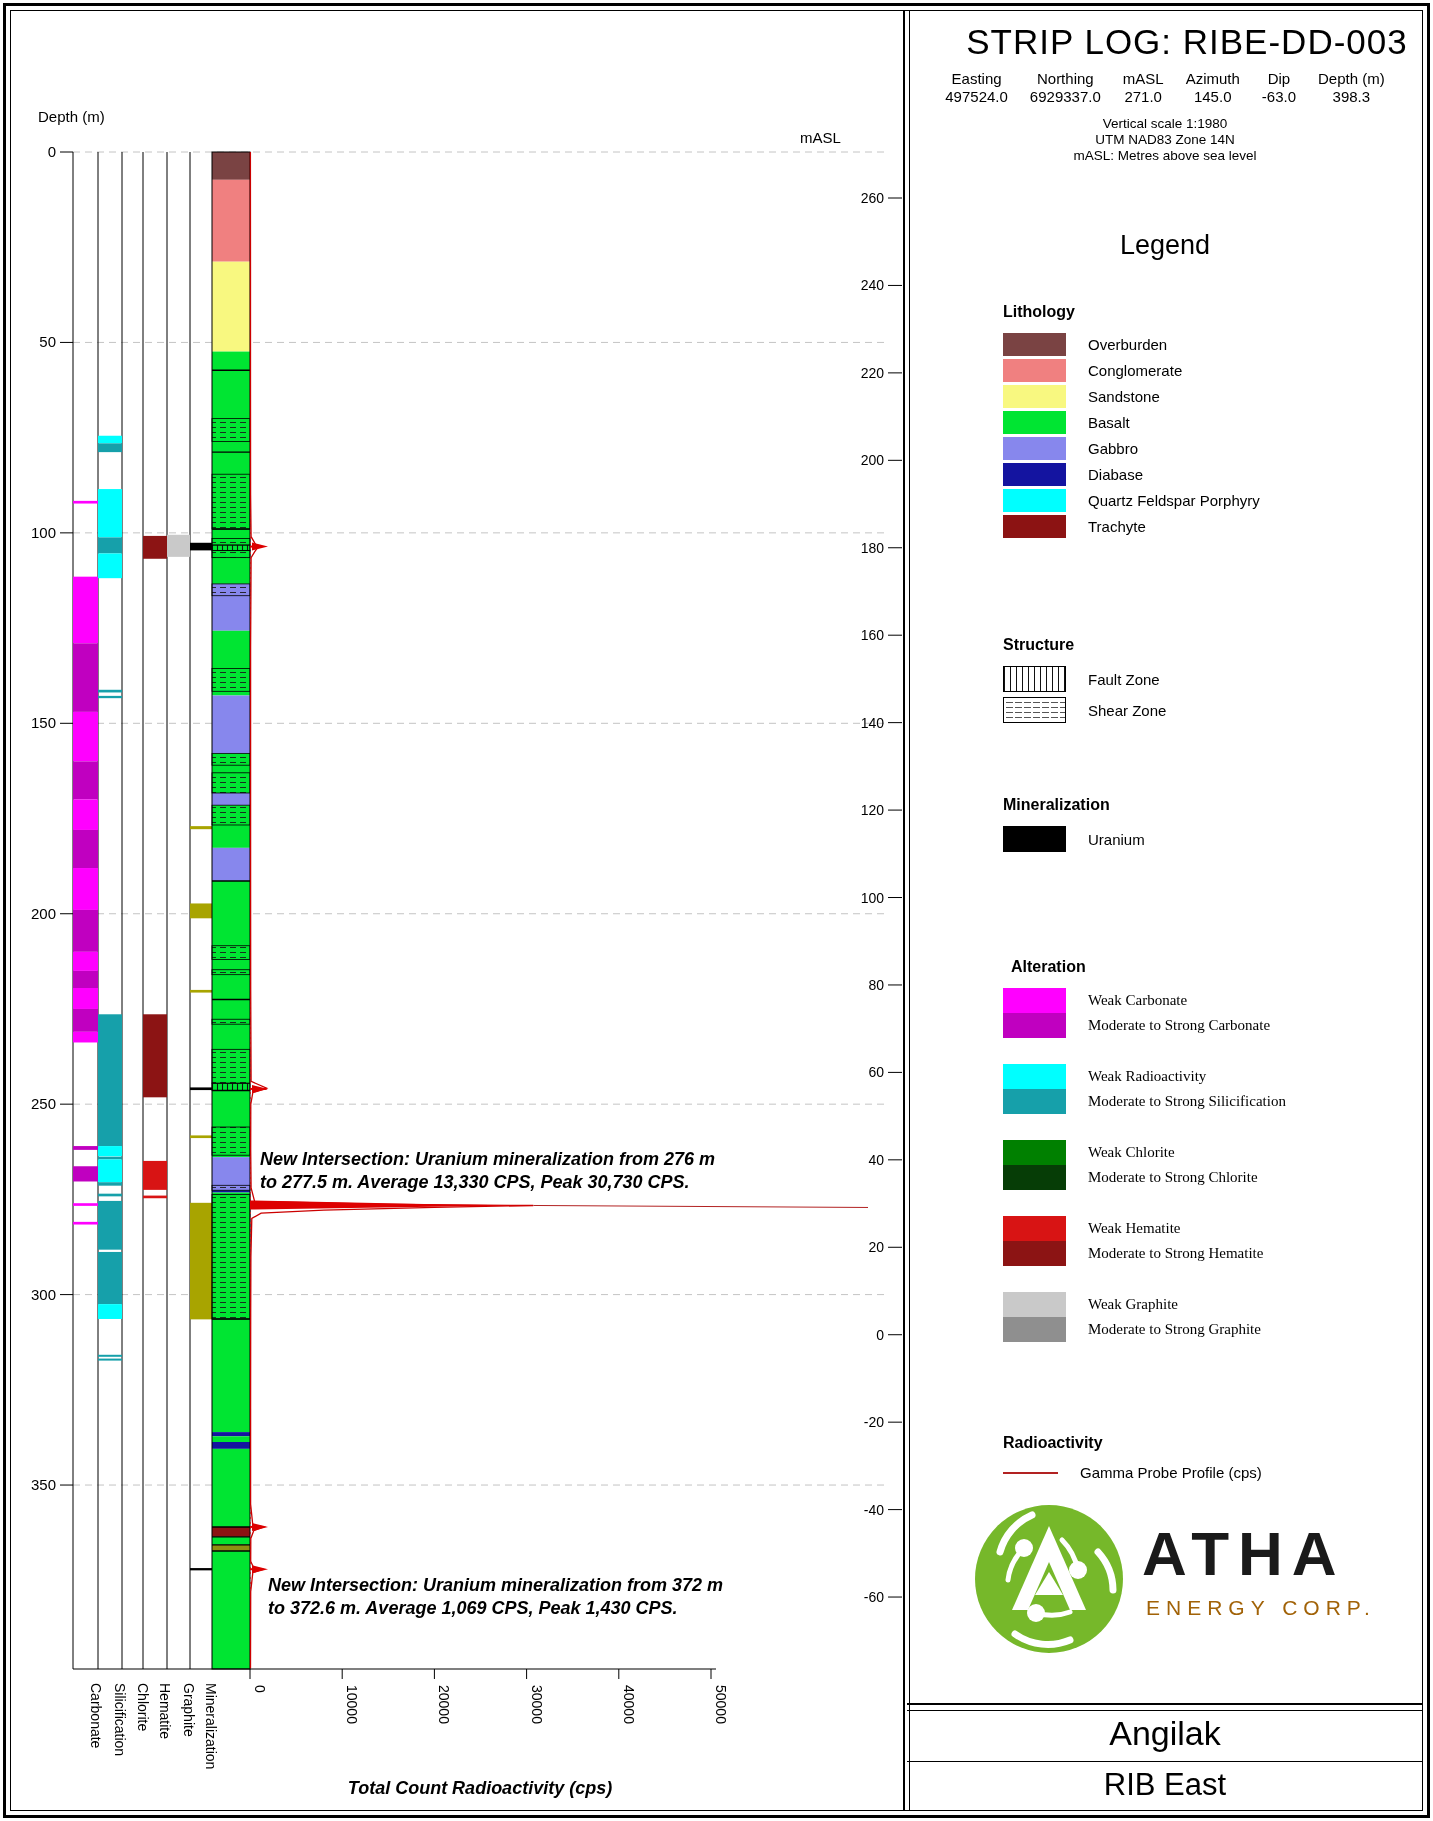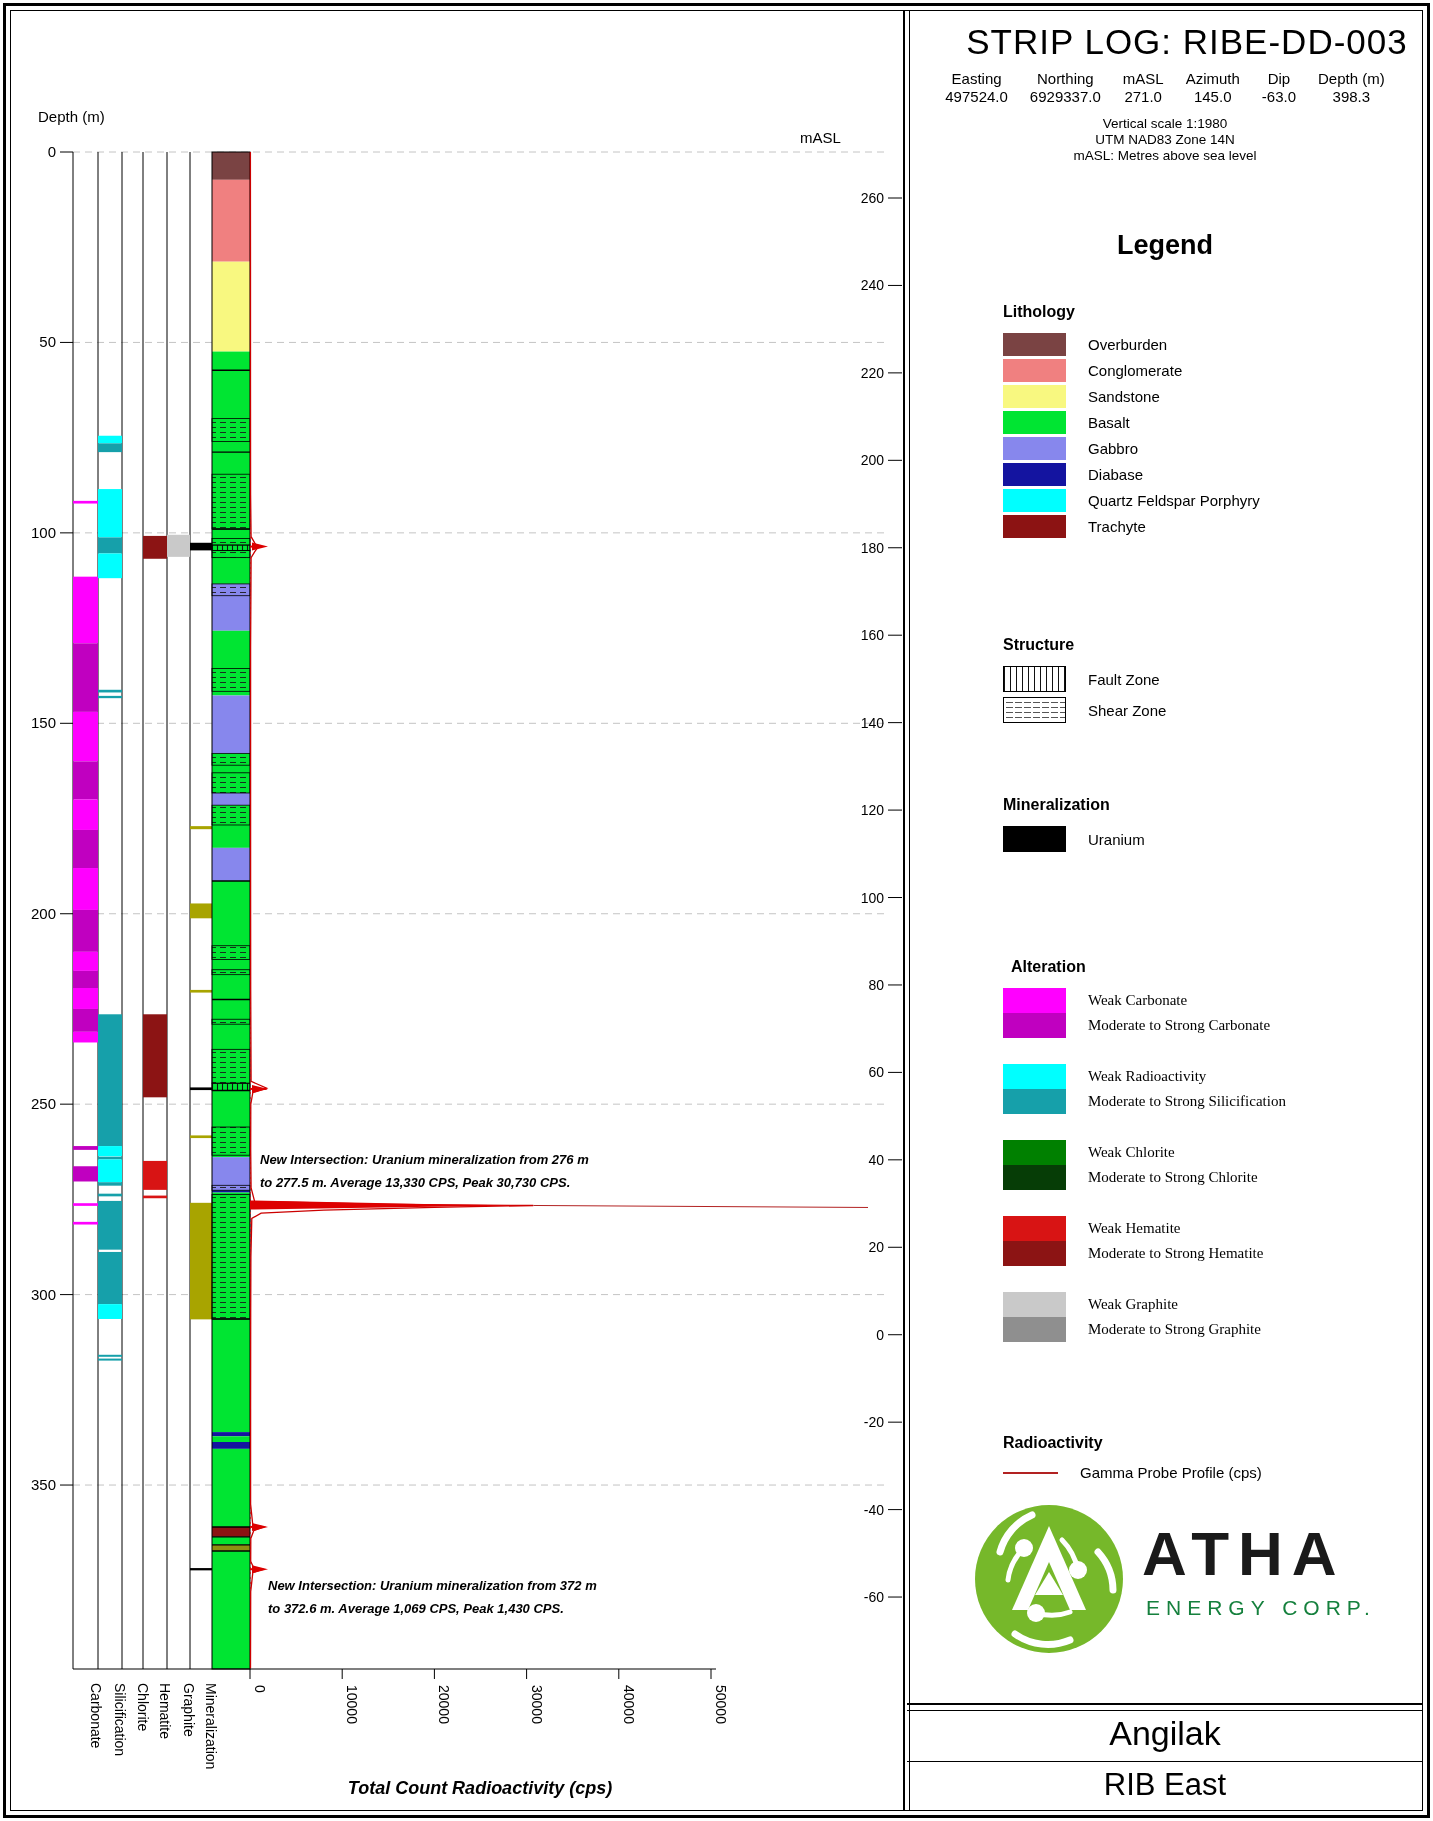--- a/index.html
+++ b/index.html
@@ -9,47 +9,47 @@
   .border-inner{position:absolute;left:10px;top:10px;right:10px;bottom:10px;border:1px solid #000;}
   .vdivider{position:absolute;left:903px;top:10px;width:4px;bottom:10px;
             border-left:2px solid #000;border-right:1px solid #000;}
   
   .titleblock{position:absolute;left:905px;top:22px;width:520px;text-align:center;}
   .tb-title{font-size:35px;letter-spacing:1px;padding-left:44px;}
   .tb-fields{display:flex;justify-content:center;gap:22px;margin-top:8px;}
   .tb-field{text-align:center;font-size:15px;line-height:18px;}
   .tb-notes{margin-top:10px;font-size:13.5px;line-height:16px;}
   .legend-title{position:absolute;left:905px;top:230px;width:520px;text-align:center;
-                font-size:27px;font-weight:bold;}
+                font-size:27px;font-weight:normal;}
   .leg-section{position:absolute;left:1003px;width:420px;}
   .leg-head{font-size:16px;font-weight:bold;margin-bottom:12px;}
   .leg-row{display:flex;align-items:center;margin-bottom:3px;}
   .leg-swatch{width:63px;height:23px;border:0;flex:none;}
   .leg-swatch.bordered{border:1px solid #000;height:24px;width:61px;}
   .leg-label{margin-left:22px;font-size:15px;white-space:nowrap;}
   .leg-group{margin-bottom:26px;font-family:Liberation Serif, serif;}
   .leg-group .leg-row{margin-bottom:0;}
   .pattern-fault{background:#fff;
     background-image:repeating-linear-gradient(90deg,#111 0 1px,transparent 1px 6px);}
   .pattern-shear{background:#fff;
     background-image:repeating-linear-gradient(90deg,#fff 0 2px,transparent 2px 9px),
                      repeating-linear-gradient(0deg,transparent 0 4px,#555 4px 5px);}
   .leg-line{width:55px;height:0;border-top:2px solid #b22222;flex:none;}
   .logo-wrap{position:absolute;left:970px;top:1500px;width:460px;height:165px;}
   .logo-word{position:absolute;left:172px;top:18px;font-size:62px;font-weight:bold;
              letter-spacing:9px;color:#1a1a1a;}
-  .logo-sub{position:absolute;left:176px;top:96px;font-size:21px;letter-spacing:6px;color:#15803d;}
+  .logo-sub{position:absolute;left:176px;top:96px;font-size:21px;letter-spacing:6px;color:#a16207;}
   .footer-topline{position:absolute;left:907px;top:1703px;right:10px;height:5px;
                   border-top:2px solid #000;border-bottom:1px solid #000;}
   .footer-midline{position:absolute;left:907px;top:1761px;right:10px;border-top:1px solid #000;}
   .footer-line1{position:absolute;left:905px;top:1714px;width:520px;text-align:center;font-size:34px;}
   .footer-line2{position:absolute;left:905px;top:1767px;width:520px;text-align:center;font-size:31px;}
   
   #strip-svg{position:absolute;left:0;top:0;}
-  .annotation{position:absolute;font-size:13px;font-weight:bold;font-style:italic;
+  .annotation{position:absolute;font-size:18px;font-weight:bold;font-style:italic;
               line-height:23px;white-space:nowrap;}
   .xaxis-title{position:absolute;left:250px;top:1778px;width:460px;text-align:center;
                font-size:18px;font-weight:bold;font-style:italic;}
 </style>
 </head>
 <body>
 
 <div class="page">
   <div class="border-outer"></div>
   <div class="border-inner"></div>

